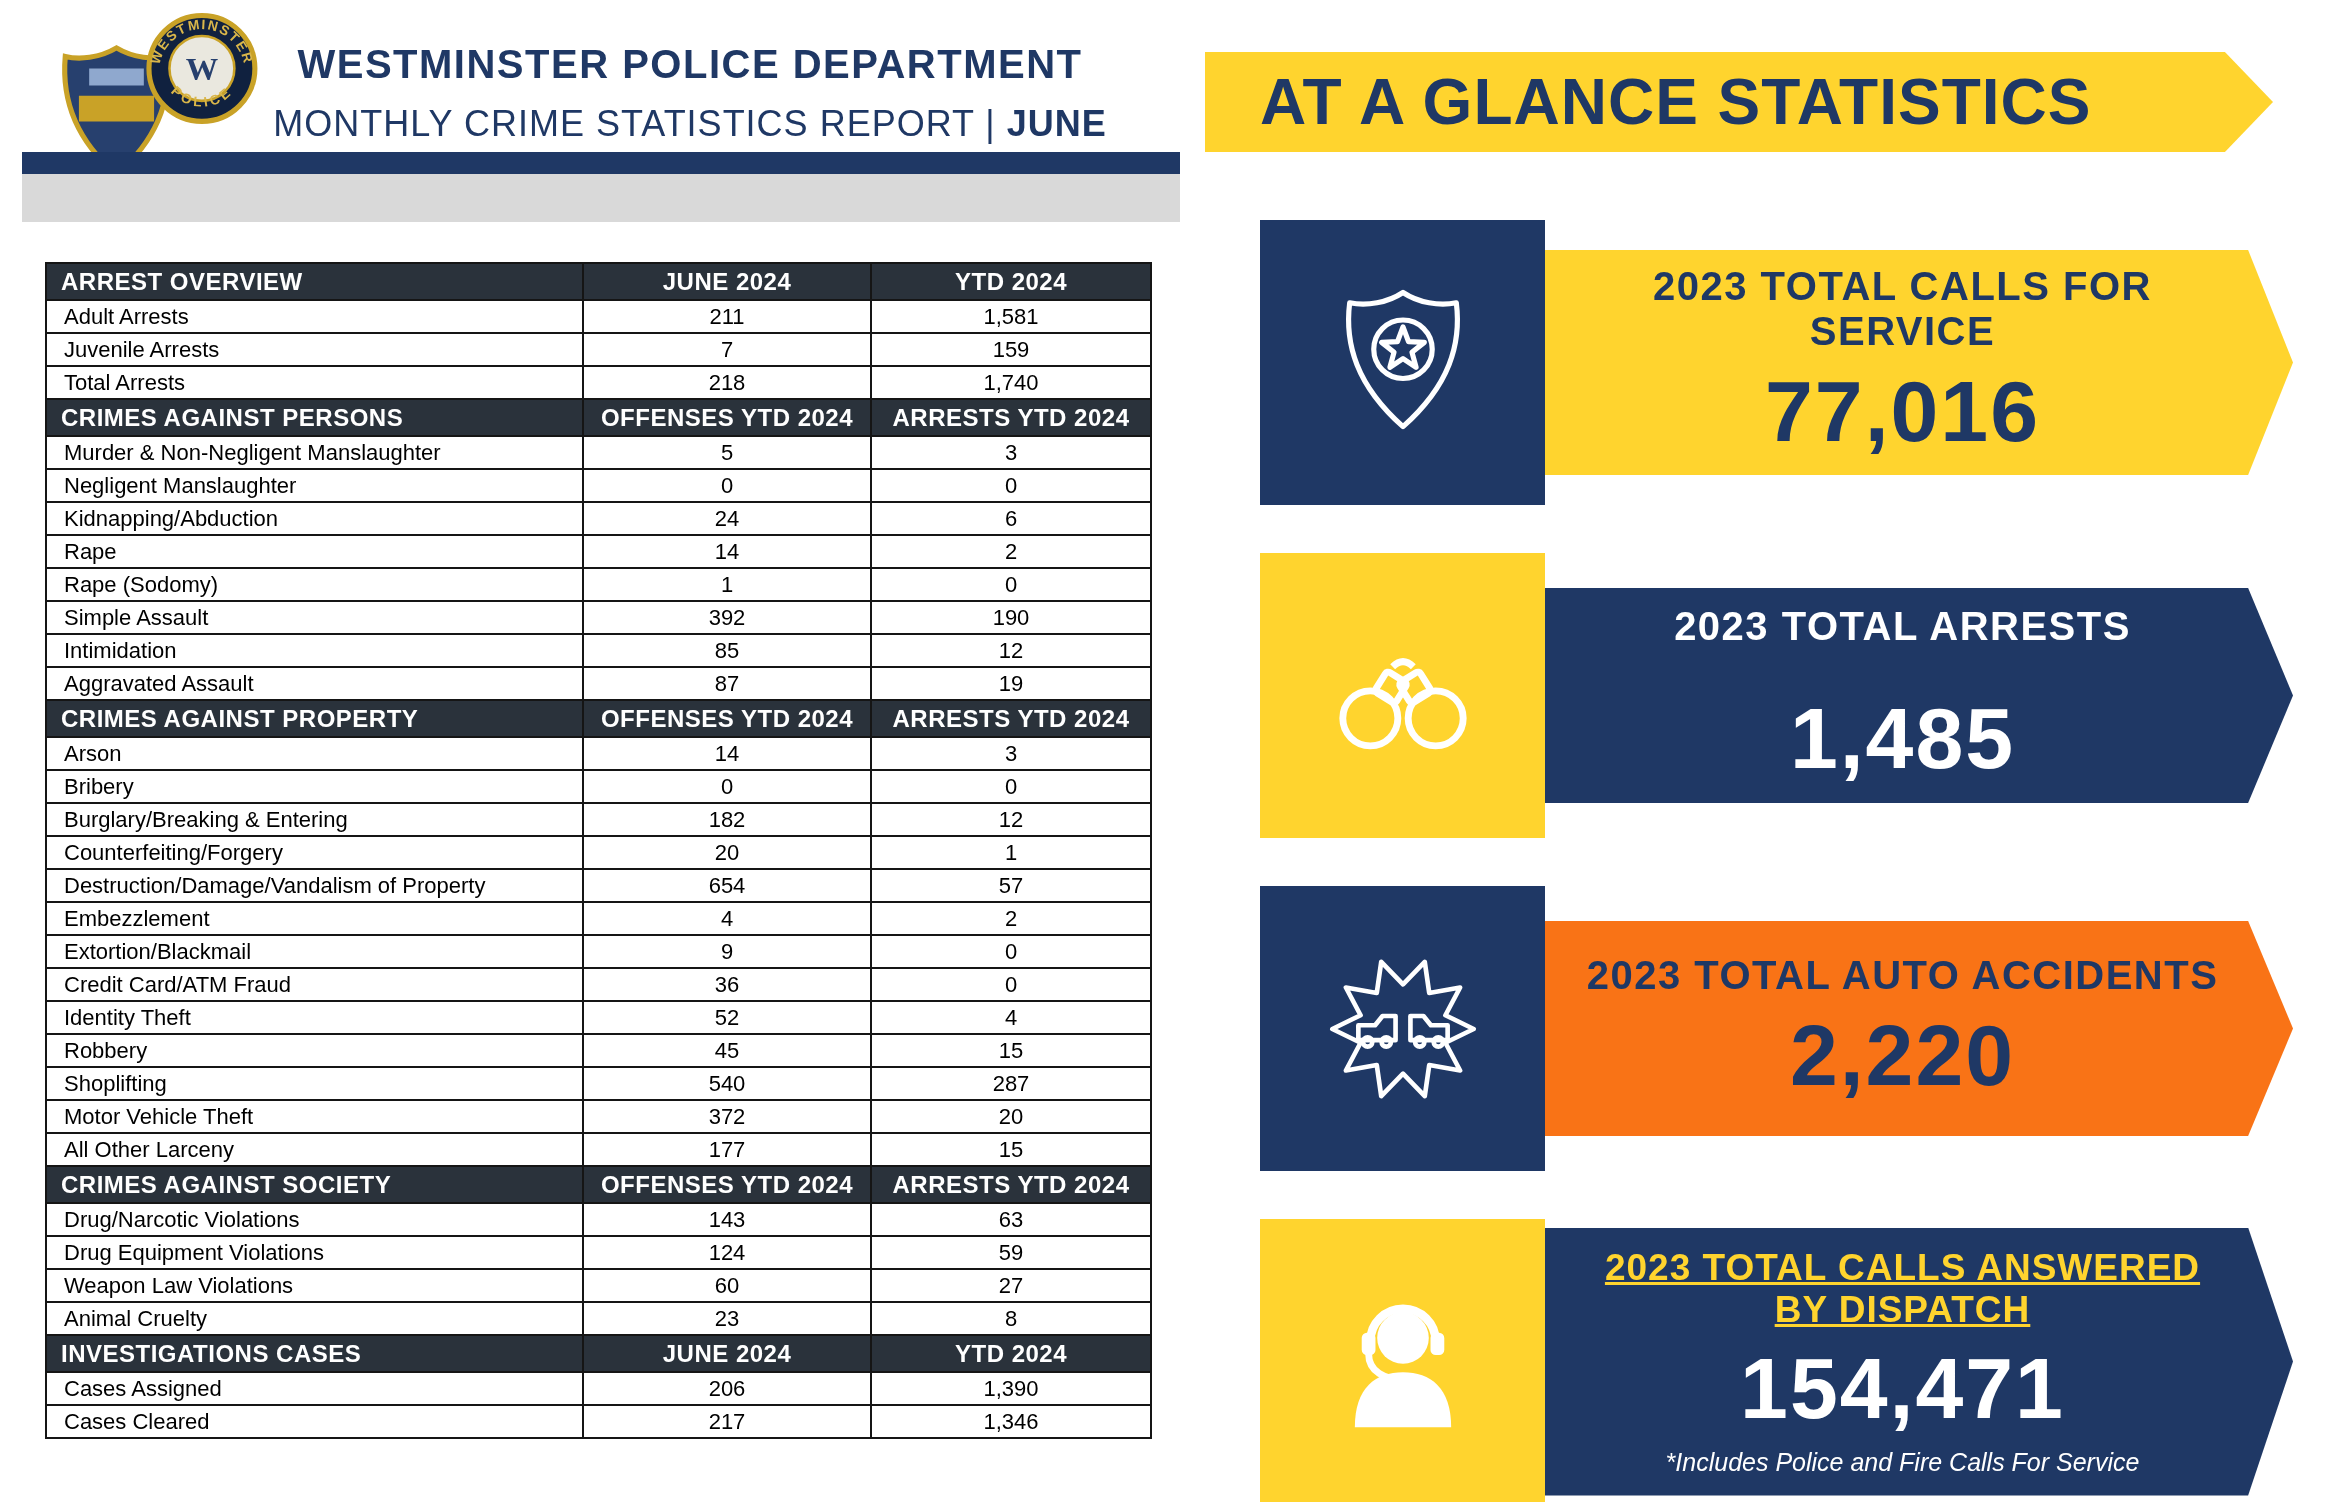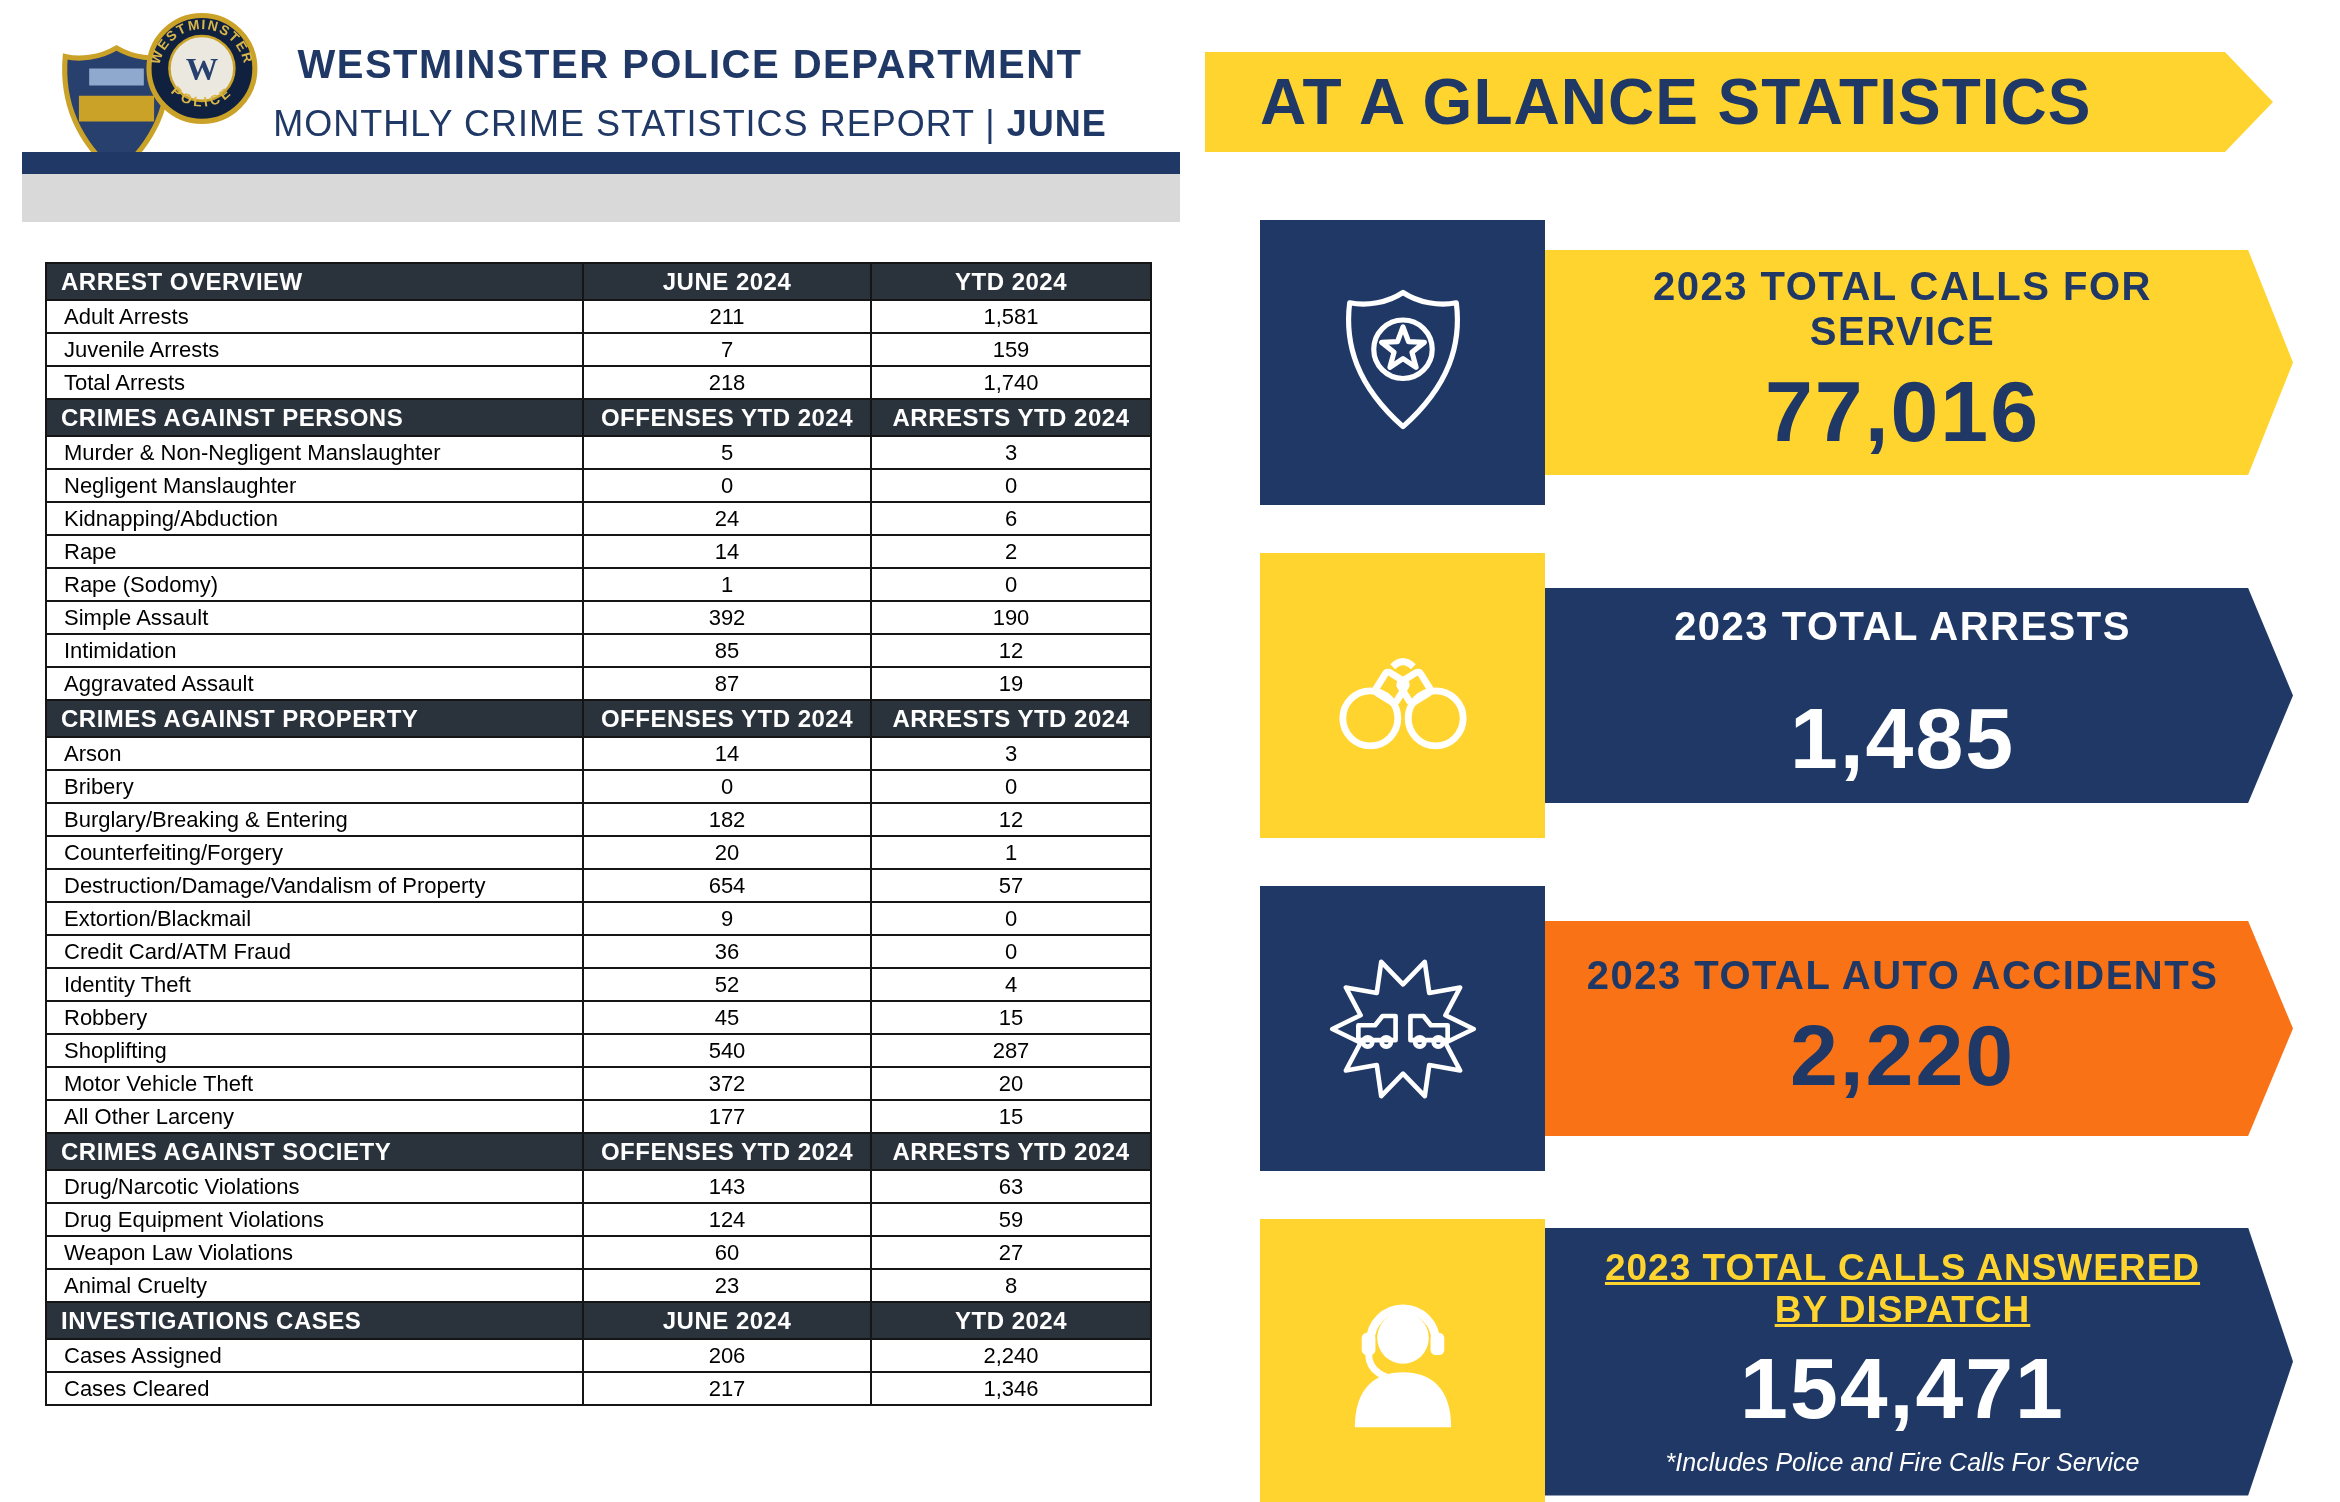--- a/index.html
+++ b/index.html
@@ -212,20 +212,25 @@
           <td class="label">Counterfeiting/Forgery</td>
           <td>20</td>
           <td>1</td>
         </tr>
         <tr>
           <td class="label">Destruction/Damage/Vandalism of Property</td>
           <td>654</td>
           <td>57</td>
         </tr>
         <tr>
+          <td class="label">Embezzlement</td>
+          <td>4</td>
+          <td>2</td>
+        </tr>
+        <tr>
           <td class="label">Extortion/Blackmail</td>
           <td>9</td>
           <td>0</td>
         </tr>
         <tr>
           <td class="label">Credit Card/ATM Fraud</td>
           <td>36</td>
           <td>0</td>
         </tr>
         <tr>
@@ -279,21 +284,21 @@
           <td>8</td>
         </tr>
         <tr>
           <th class="label">INVESTIGATIONS CASES</th>
           <th>JUNE 2024</th>
           <th>YTD 2024</th>
         </tr>
         <tr>
           <td class="label">Cases Assigned</td>
           <td>206</td>
-          <td>2,240</td>
+          <td>1,390</td>
         </tr>
         <tr>
           <td class="label">Cases Cleared</td>
           <td>217</td>
           <td>1,346</td>
         </tr>
       </tbody>
   </table>
 </div>
 

